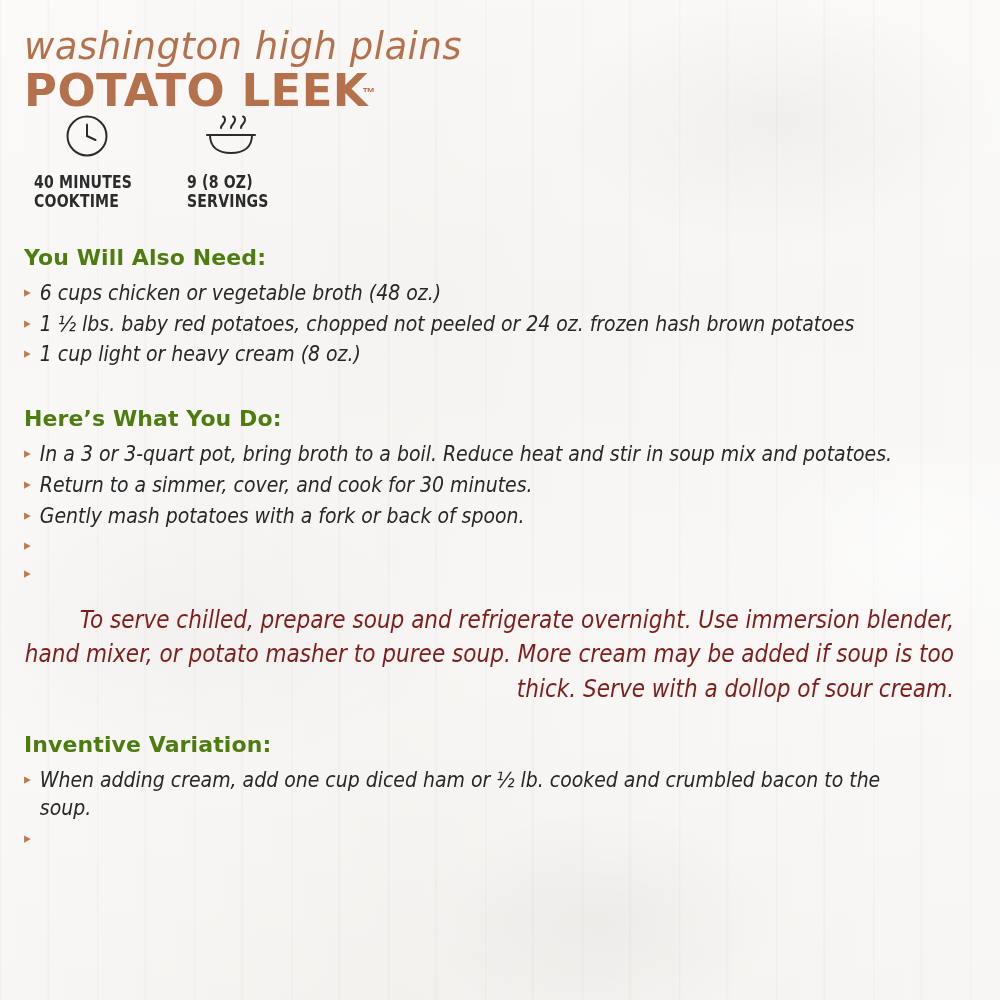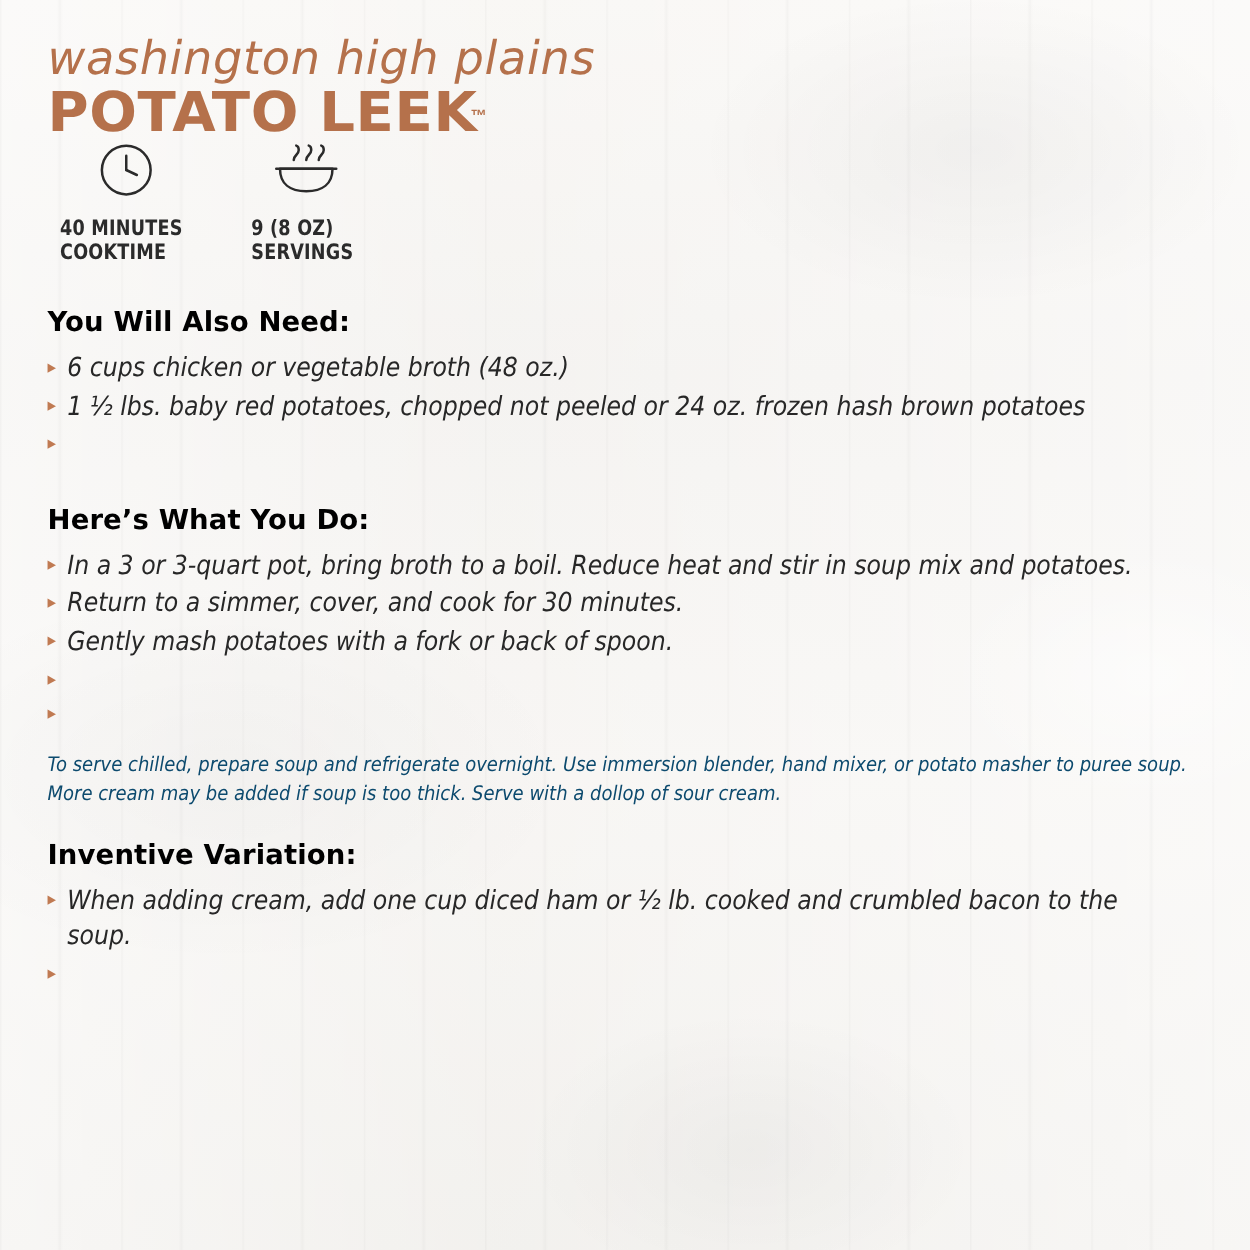--- a/index.html
+++ b/index.html
@@ -29,21 +29,21 @@
     position: absolute;
     inset: 0;
     background:
       radial-gradient(ellipse 320px 180px at 78% 12%, rgba(0,0,0,0.035), rgba(0,0,0,0) 70%),
       radial-gradient(ellipse 400px 220px at 18% 62%, rgba(0,0,0,0.028), rgba(0,0,0,0) 70%),
       radial-gradient(ellipse 260px 160px at 60% 92%, rgba(0,0,0,0.030), rgba(0,0,0,0) 70%),
       radial-gradient(ellipse 240px 150px at 92% 54%, rgba(255,255,255,0.5), rgba(255,255,255,0) 70%);
   }
   .content {
     position: relative;
-    padding: 28px 40px 0 38px;
+    padding: 28px 40px 0 24px;
     color: #2b2b2b;
   }
 
   
   .brand-line {
     font-family: "DejaVu Sans", sans-serif;
     font-style: italic;
     font-weight: 400;
     font-size: 37px;
     letter-spacing: 0.5px;
@@ -97,21 +97,21 @@
     transform: scaleX(0.92);
     transform-origin: left;
   }
   .meta-text .l2 { display: block; }
 
   
   .section-head {
     font-family: "DejaVu Sans", sans-serif;
     font-weight: bold;
     font-size: 22px;
-    color: #000000;
+    color: #4d7c0f;
     margin: 0 0 10px 0;
     letter-spacing: 0.1px;
   }
   ul.bullets {
     list-style: none;
     margin: 0 0 0 0;
     padding: 0;
   }
   ul.bullets li {
     display: flex;
@@ -125,26 +125,27 @@
   }
   .arrow {
     color: #c07a52;
     font-size: 15px;
     line-height: 1.62;
     flex: 0 0 auto;
   }
   .li-text { max-width: 880px; font-style: italic; }
   .note {
     font-style: italic;
-    font-size: 16px;
+    font-size: 24px;
     line-height: 1.44;
-    color: #0c4a6e;
+    color: #7f1d1d;
     margin: 18px 0 0 0;
     max-width: 930px;
     font-family: "DejaVu Sans Condensed", "Liberation Sans", sans-serif;
+    text-align: right;
   }
   .gap-lg { height: 34px; }
   .gap-md { height: 26px; }
 </style>
 </head>
 <body>
 
 <div class="paper"></div>
 
 <div class="content">
@@ -196,20 +197,21 @@
       <li>
         <span class="arrow">▸</span>
         <span class="li-text">6 cups chicken or vegetable broth (48 oz.)</span>
       </li>
       <li>
         <span class="arrow">▸</span>
         <span class="li-text">1 ½ lbs. baby red potatoes, chopped not peeled or 24 oz. frozen hash brown potatoes</span>
       </li>
       <li>
         <span class="arrow">▸</span>
+        <span class="li-text">1 cup light or heavy cream (8 oz.)</span>
       </li>
     </ul>
   </div>
 
   <div class="gap-lg"></div>
 
   <div>
     <h2 class="section-head">Here’s What You Do:</h2>
     <ul class="bullets">
       <li>

